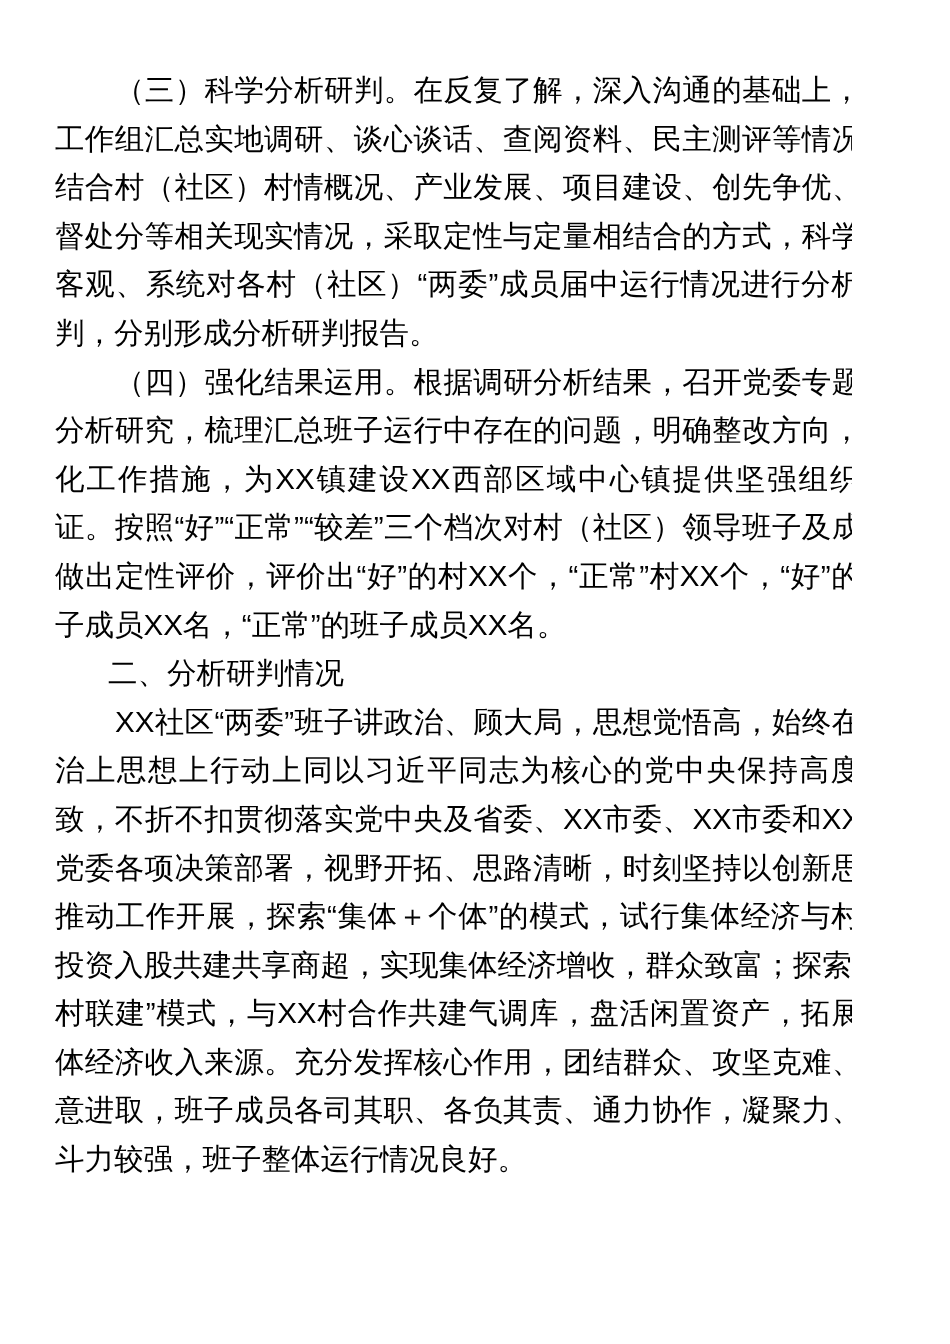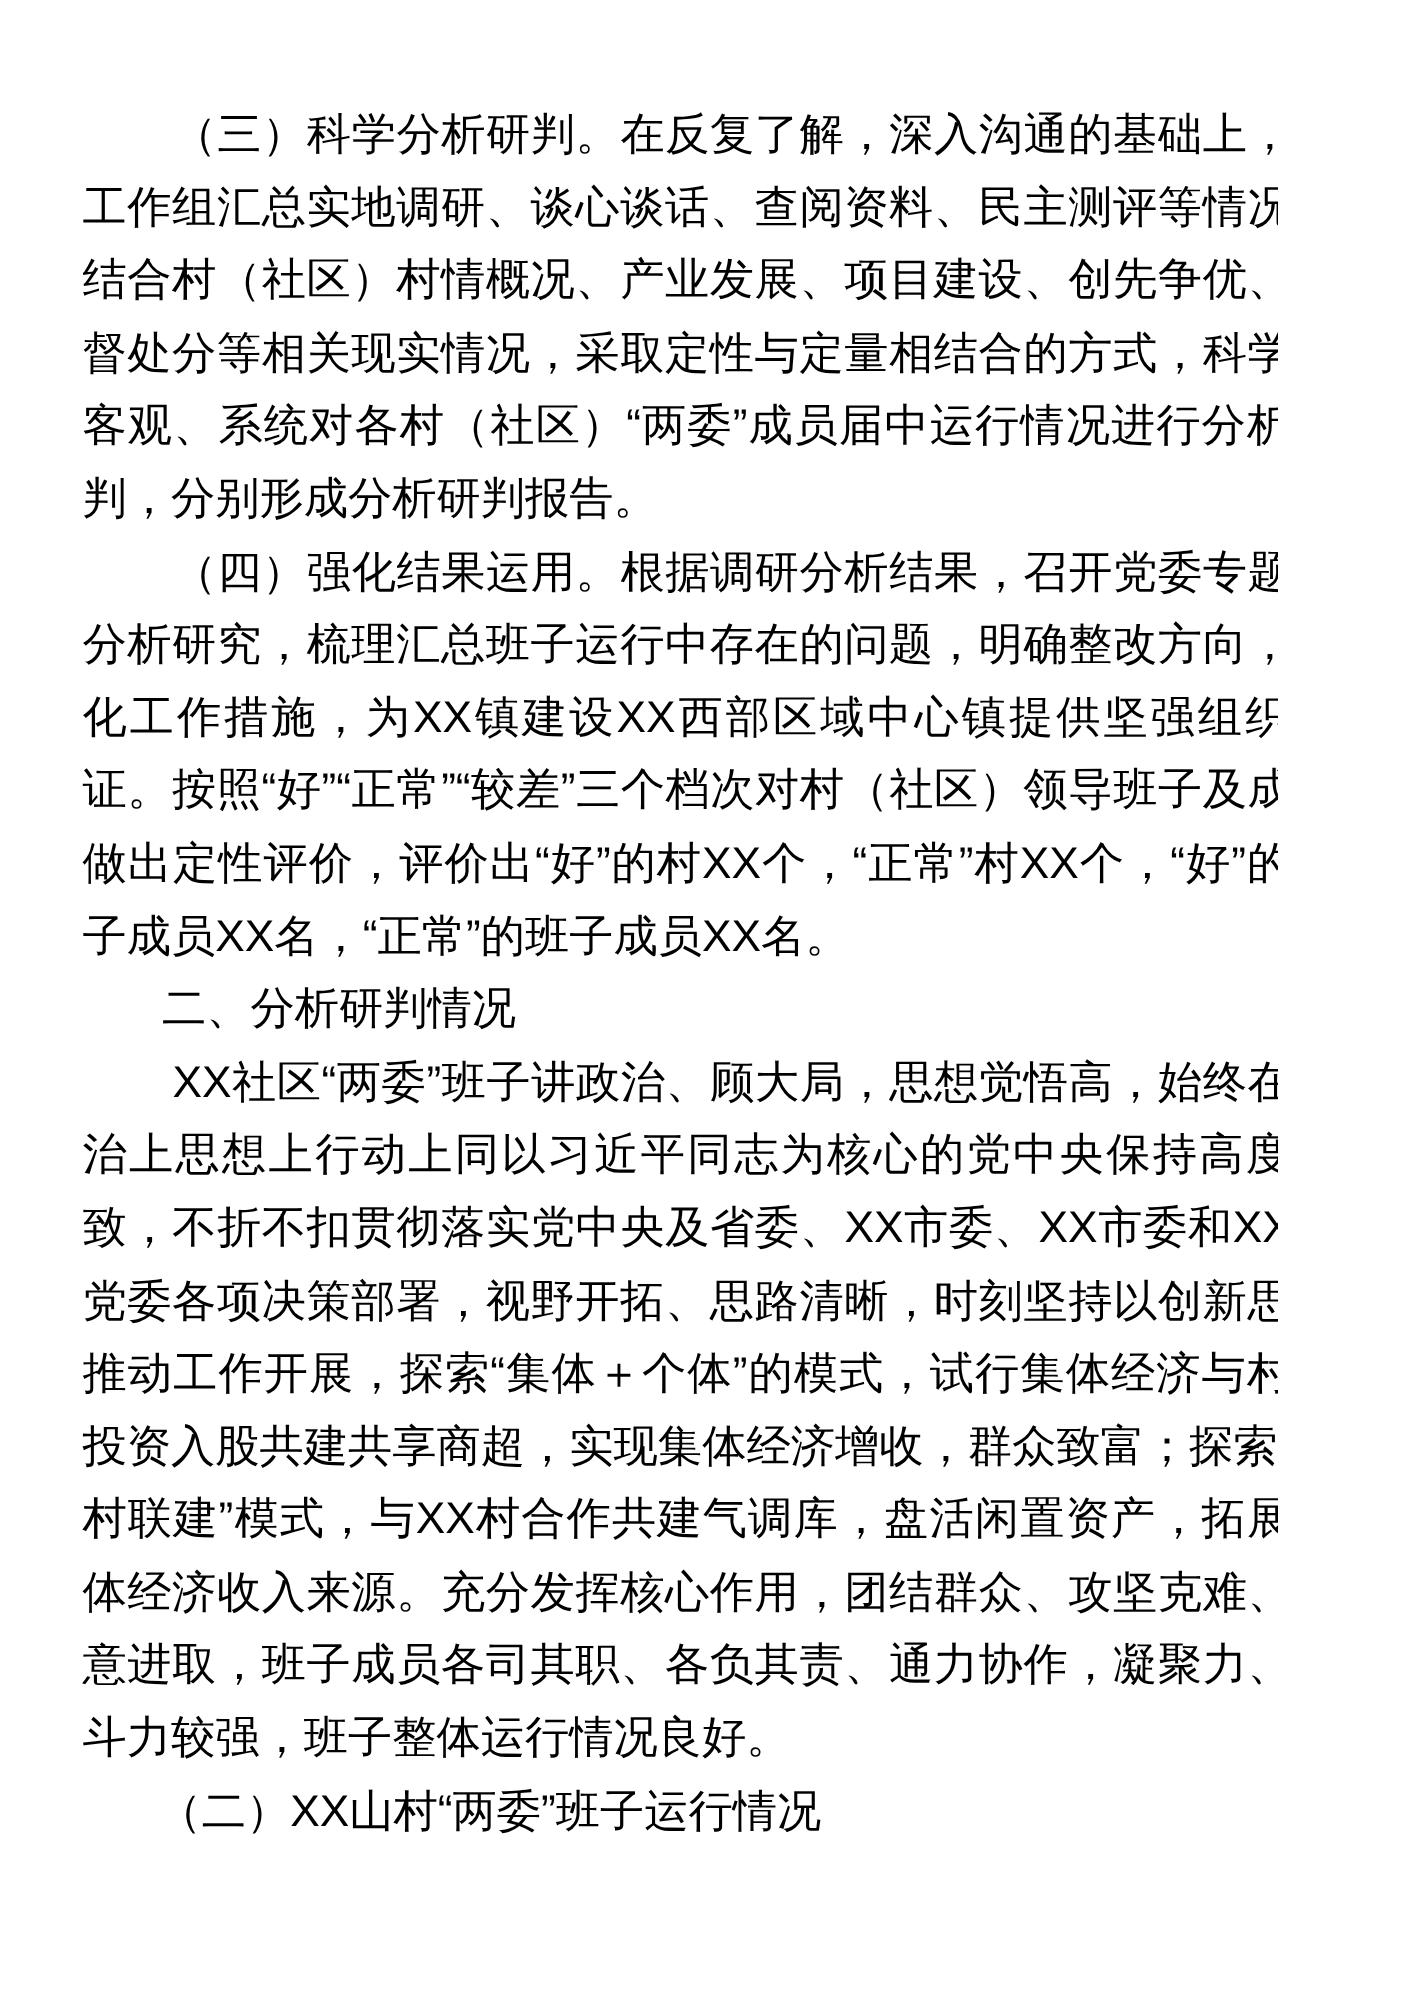--- a/index.html
+++ b/index.html
@@ -62,16 +62,15 @@
 
     <p class="para indent2">（三）科学分析研判。在反复了解，深入沟通的基础上，各工作组汇总实地调研、谈心谈话、查阅资料、民主测评等情况，结合村（社区）村情概况、产业发展、项目建设、创先争优、监督处分等相关现实情况，采取定性与定量相结合的方式，科学、客观、系统对各村（社区）“两委”成员届中运行情况进行分析研判，分别形成分析研判报告。</p>
 
     <p class="para indent2">（四）强化结果运用。根据调研分析结果，召开党委专题会分析研究，梳理汇总班子运行中存在的问题，明确整改方向，细化工作措施，为XX镇建设XX西部区域中心镇提供坚强组织保证。按照“好”“正常”“较差”三个档次对村（社区）领导班子及成员做出定性评价，评价出“好”的村XX个，“正常”村XX个，“好”的班子成员XX名，“正常”的班子成员XX名。</p>
 
     <p class="para indent-head shortline">二、分析研判情况</p>
 
 
     <p class="para indent2">XX社区“两委”班子讲政治、顾大局，思想觉悟高，始终在政治上思想上行动上同以习近平同志为核心的党中央保持高度一致，不折不扣贯彻落实党中央及省委、XX市委、XX市委和XX镇党委各项决策部署，视野开拓、思路清晰，时刻坚持以创新思维推动工作开展，探索“集体＋个体”的模式，试行集体经济与村民投资入股共建共享商超，实现集体经济增收，群众致富；探索“跨村联建”模式，与XX村合作共建气调库，盘活闲置资产，拓展集体经济收入来源。充分发挥核心作用，团结群众、攻坚克难、锐意进取，班子成员各司其职、各负其责、通力协作，凝聚力、战斗力较强，班子整体运行情况良好。</p>
 
-    <p class="para indent-head-sub shortline">（二）XX山村“两委”班子运行情况</p>
 
   </div>
 </div>
 
 </body></html>

